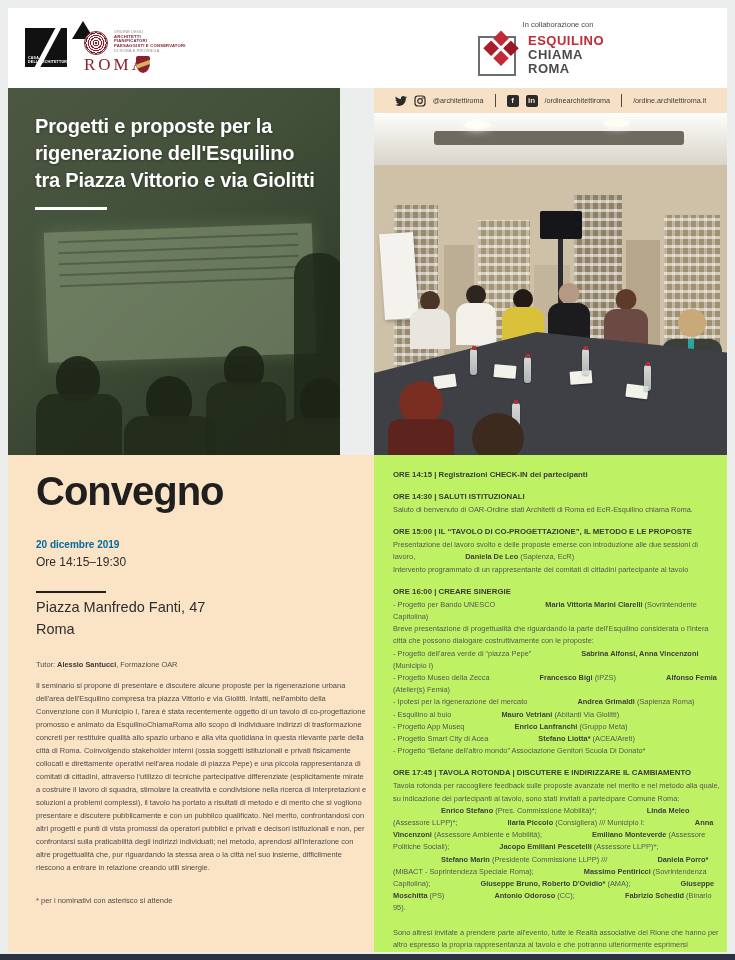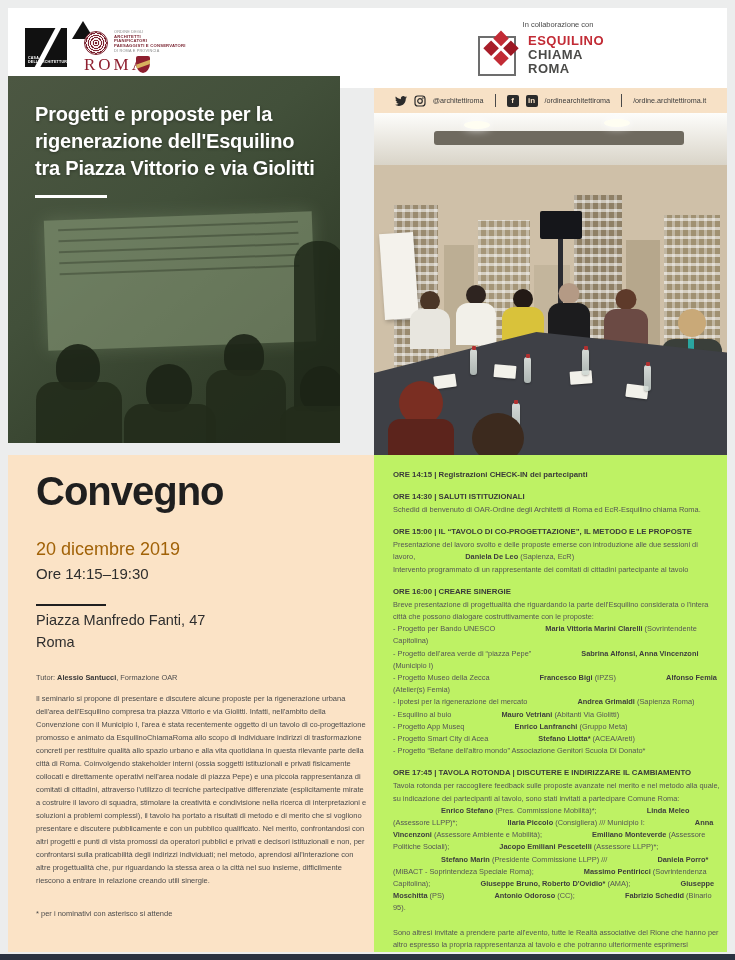--- a/index.html
+++ b/index.html
@@ -38,21 +38,21 @@
 
   
   .socialbar{position:absolute;left:374px;top:88px;width:353px;height:25px;background:#f7e1c6;
              display:flex;align-items:center;justify-content:center;gap:7px;font-size:7.2px;color:#3b3b3b;}
   .sicon{width:12px;height:12px;display:inline-block;}
   .sq{width:12px;height:12px;background:#2b2b2b;border-radius:2px;color:#f7e1c6;font-weight:bold;
       font-size:8px;line-height:12px;text-align:center;display:inline-block;}
   .vdiv{width:1px;height:13px;background:#4a4a4a;margin:0 4px;}
 
   
-  .hero{position:absolute;left:8px;top:76px;width:332px;height:367px;overflow:hidden;
+  .hero{position:absolute;left:8px;top:88px;width:332px;height:367px;overflow:hidden;
         background:linear-gradient(140deg,#4c5742 0%,#42503a 40%,#333f2b 75%,#2b3524 100%);}
   .hero .screen{position:absolute;left:38px;top:140px;width:268px;height:130px;background:#8fa17e;
         opacity:.55;transform:rotate(-2deg);box-shadow:0 0 18px rgba(190,210,170,.35);}
   .hero .screen i{display:block;height:2px;background:#55624a;margin:9px 14px 0 14px;opacity:.8;}
   .hero .speaker{position:absolute;left:286px;top:165px;width:50px;height:170px;background:#1f2819;
         border-radius:22px 22px 4px 4px;opacity:.85;}
   .hero .head{position:absolute;border-radius:50% 50% 40% 40%;background:#1c2416;opacity:.9;}
   .hero .shoulder{position:absolute;border-radius:18px 18px 0 0;background:#222b1b;opacity:.9;}
   .hero-title{position:absolute;left:27px;top:25px;width:330px;color:#fff;font-weight:bold;
         font-size:20px;line-height:27px;letter-spacing:-.2px;text-shadow:0 1px 3px rgba(0,0,0,.35);}
@@ -77,22 +77,22 @@
           border-radius:3px;box-shadow:0 1px 2px rgba(0,0,0,.3);}
   .bottle:before{content:"";position:absolute;left:1.5px;top:-3px;width:4px;height:4px;background:#b03030;border-radius:1px;}
   .person{position:absolute;}
   .p-head{position:absolute;left:50%;transform:translateX(-50%);top:0;border-radius:50%;}
   .p-body{position:absolute;left:0;bottom:0;width:100%;border-radius:12px 12px 0 0;}
 
   
   .leftcol{position:absolute;left:8px;top:455px;width:366px;height:497px;background:#fbe3c6;}
   .leftcol-inner{position:absolute;left:28px;top:14px;width:332px;}
   .convegno{font-size:40px;font-weight:bold;color:#1f1f1f;letter-spacing:-1px;line-height:44px;margin:0;}
-  .ev-date{margin-top:26px;font-size:18px;font-weight:normal;color:#a16207;}
-  .ev-time{margin-top:5px;font-size:15px;color:#2e2e2e;}
+  .ev-date{margin-top:26px;font-size:10px;font-weight:bold;color:#0369a1;}
+  .ev-time{margin-top:5px;font-size:12px;color:#2e2e2e;}
   .ev-divider{margin-top:22px;width:70px;height:0;border-top:2px solid #1f1f1f;}
   .ev-venue{margin-top:20px;font-size:14.5px;font-weight:bold;color:#242424;}
   .ev-addr,.ev-city{margin-top:6px;font-size:14.5px;color:#2e2e2e;}
   .ev-coord{margin-top:22px;font-size:7.4px;line-height:11.5px;color:#4c4c4c;}
   .ev-coord .b{font-weight:bold;color:#3a3a3a;}
   .ev-desc{margin-top:8px;font-size:7.5px;line-height:13px;color:#4c4c4c;}
   .ev-foot{margin-top:20px;font-size:7.5px;line-height:13px;color:#4c4c4c;}
 
   
   .rightcol{position:absolute;left:374px;top:455px;width:353px;height:497px;background:#bef264;}
@@ -266,31 +266,31 @@
     </div>
   </div>
 
   <div class="rightcol">
     <div class="program">
         <div class="prog-item">
           <div class="prog-heading">ORE 14:15 | Registrazioni CHECK-IN dei partecipanti</div>
         </div>
         <div class="prog-item">
           <div class="prog-heading">ORE 14:30 | SALUTI ISTITUZIONALI</div>
-          <div class="prog-line"><span>Schedid di benvenuto di OAR-Ordine degli Architetti di Roma ed EcR-Esquilino chiama Roma.</span></div>
+          <div class="prog-line"><span>Saluto di benvenuto di OAR-Ordine stati Architetti di Roma ed EcR-Esquilino chiama Roma.</span></div>
         </div>
         <div class="prog-item">
           <div class="prog-heading">ORE 15:00 | IL “TAVOLO DI CO-PROGETTAZIONE”, IL METODO E LE PROPOSTE</div>
           <div class="prog-line"><span>Presentazione del lavoro svolto e delle proposte emerse con introduzione alle due sessioni di lavoro, </span><span class="b">Daniela De Leo</span><span> (Sapienza, EcR)</span></div>
           <div class="prog-line"><span>Intervento programmato di un rappresentante dei comitati di cittadini partecipante al tavolo</span></div>
         </div>
         <div class="prog-item">
           <div class="prog-heading">ORE 16:00 | CREARE SINERGIE</div>
+          <div class="prog-line"><span>- Progetto per Bando UNESCO </span><span class="b">Maria Vittoria Marini Clarelli</span><span> (Sovrintendente Capitolina)</span></div>
           <div class="prog-line"><span>Breve presentazione di progettualità che riguardando la parte dell'Esquilino considerata o l'intera città che possono dialogare costruttivamente con le proposte:</span></div>
-          <div class="prog-line"><span>- Progetto per Bando UNESCO </span><span class="b">Maria Vittoria Marini Clarelli</span><span> (Sovrintendente Capitolina)</span></div>
           <div class="prog-line"><span>- Progetto dell'area verde di “piazza Pepe” </span><span class="b">Sabrina Alfonsi, Anna Vincenzoni</span><span> (Municipio I)</span></div>
           <div class="prog-line"><span>- Progetto Museo della Zecca </span><span class="b">Francesco Bigi</span><span> (IPZS) </span><span class="b">Alfonso Femia</span><span> (Atelier(s) Femia)</span></div>
           <div class="prog-line"><span>- Ipotesi per la rigenerazione del mercato </span><span class="b">Andrea Grimaldi</span><span> (Sapienza Roma)</span></div>
           <div class="prog-line"><span>- Esquilino al buio </span><span class="b">Mauro Vetriani</span><span> (Abitanti Via Giolitti)</span></div>
           <div class="prog-line"><span>- Progetto App Museq </span><span class="b">Enrico Lanfranchi</span><span> (Gruppo Meta)</span></div>
           <div class="prog-line"><span>- Progetto Smart City di Acea </span><span class="b">Stefano Liotta*</span><span> (ACEA/Areti)</span></div>
           <div class="prog-line"><span>- Progetto “Befane dell'altro mondo” Associazione Genitori Scuola Di Donato*</span></div>
         </div>
         <div class="prog-item">
           <div class="prog-heading">ORE 17:45 | TAVOLA ROTONDA | DISCUTERE E INDIRIZZARE IL CAMBIAMENTO</div>

